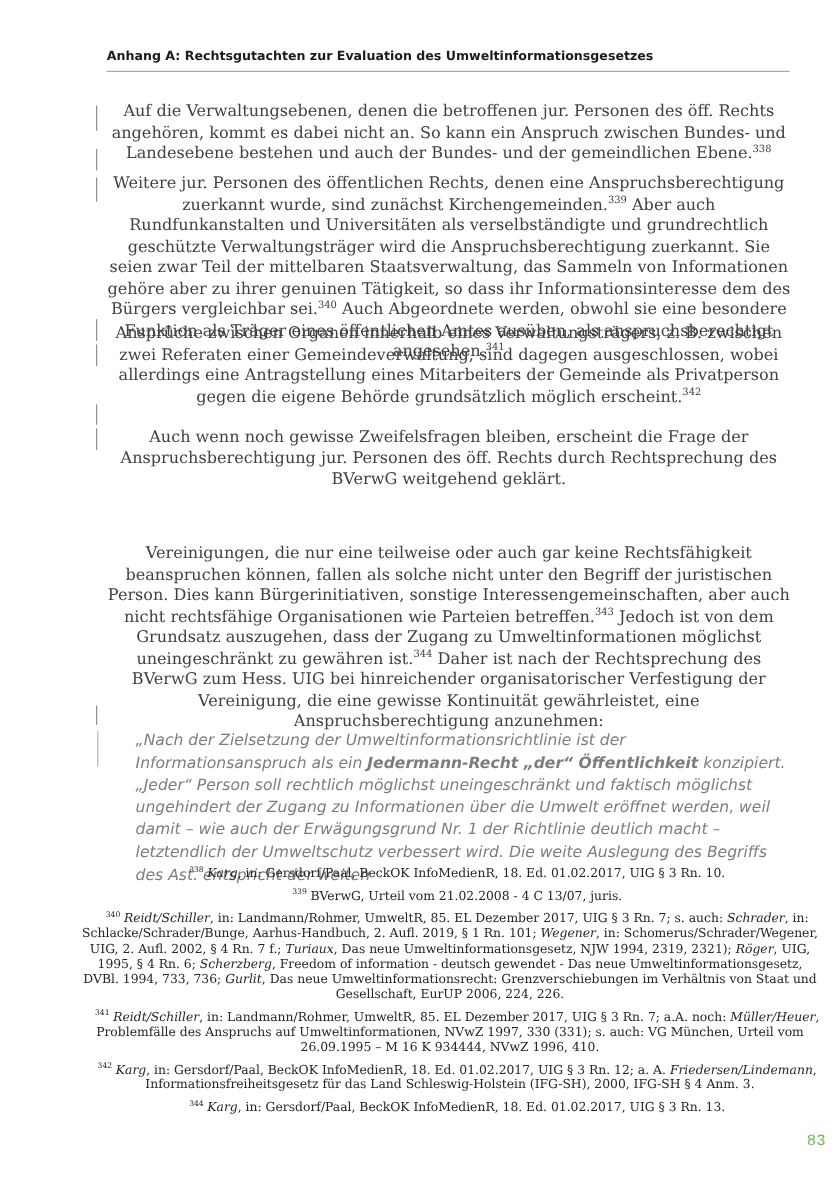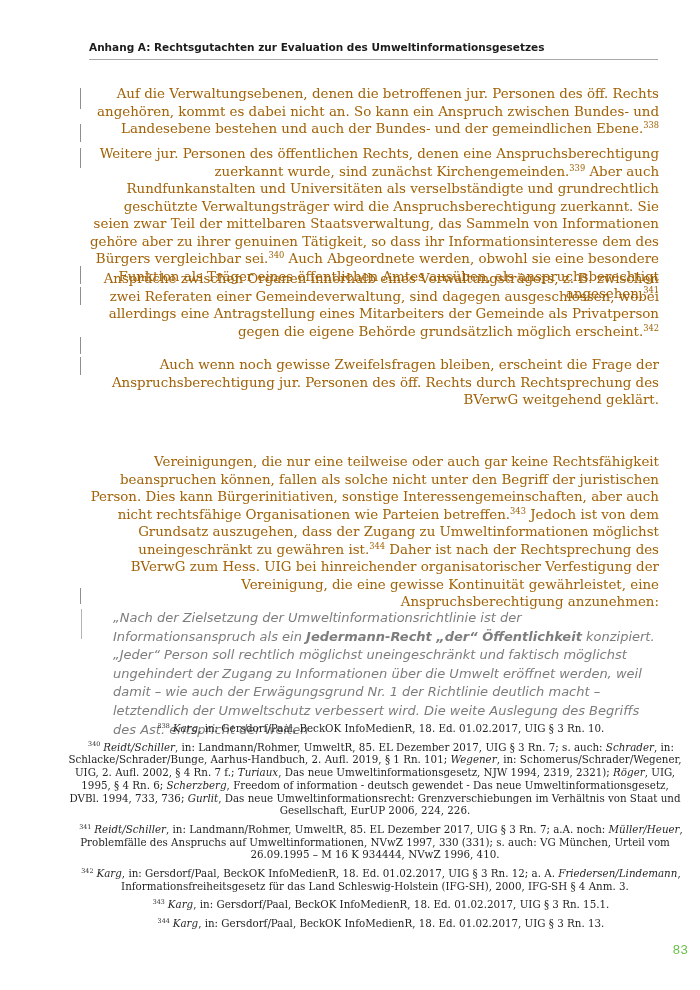--- a/index.html
+++ b/index.html
@@ -12,22 +12,22 @@
   
   .running-header {
     position:absolute; left:65px; top:41px; width:569px;
     font-family:"DejaVu Sans", sans-serif; font-weight:bold;
     font-size:10.5px; line-height:12px; color:#1c1c1c;
     padding-bottom:6px; border-bottom:1px solid #a8a8a8;
   }
   
   .para {
     position:absolute; left:65px; width:570px;
-    font-size:13.4px; line-height:17.5px; color:#a16207;
-    text-align:right;
+    font-size:13.4px; line-height:17.5px; color:#404040;
+    text-align:center;
   }
   .para sup, .fnrow sup { font-size:0.62em; vertical-align:super; line-height:0; }
   .p1 { top:85px; }
   .p2 { top:145px; }
   .p3 { top:270px; }
   .p4 { top:356px; }
   .p5 { top:453px; }
   
   .section-heading {
     position:absolute; left:103px; top:416px; width:531px;
@@ -83,22 +83,22 @@
   <div class="para p3"><span>Ansprüche zwischen Organen innerhalb eines Verwaltungsträgers, z. B. zwischen zwei Referaten einer Gemeindeverwaltung, sind dagegen ausgeschlossen, wobei allerdings eine Antragstellung eines Mitarbeiters der Gemeinde als Privatperson gegen die eigene Behörde grundsätzlich möglich erscheint.</span><sup>342</sup></div>
   <div class="para p4"><span>Auch wenn noch gewisse Zweifelsfragen bleiben, erscheint die Frage der Anspruchsberechtigung jur. Personen des öff. Rechts durch Rechtsprechung des BVerwG weitgehend geklärt.</span></div>
 
 
   <div class="para p5"><span>Vereinigungen, die nur eine teilweise oder auch gar keine Rechtsfähigkeit beanspruchen können, fallen als solche nicht unter den Begriff der juristischen Person. Dies kann Bürgerinitiativen, sonstige Interessengemeinschaften, aber auch nicht rechtsfähige Organisationen wie Parteien betreffen.</span><sup>343</sup><span> Jedoch ist von dem Grundsatz auszugehen, dass der Zugang zu Umweltinformationen möglichst uneingeschränkt zu gewähren ist.</span><sup>344</sup><span> Daher ist nach der Rechtsprechung des BVerwG zum Hess. UIG bei hinreichender organisatorischer Verfestigung der Vereinigung, die eine gewisse Kontinuität gewährleistet, eine Anspruchsberechtigung anzunehmen:</span></div>
 
   <div class="quote"><span>„Nach der Zielsetzung der Umweltinformationsrichtlinie ist der Informationsanspruch als ein </span><span class="b">Jedermann-Recht „der“ Öffentlichkeit</span><span> konzipiert. „Jeder“ Person soll rechtlich möglichst uneingeschränkt und faktisch möglichst ungehindert der Zugang zu Informationen über die Umwelt eröffnet werden, weil damit – wie auch der Erwägungsgrund Nr. 1 der Richtlinie deutlich macht – letztendlich der Umweltschutz verbessert wird. Die weite Auslegung des Begriffs des Ast. entspricht der weiten</span></div>
 
   <div class="footnotes">
     <div class="fnrow"><sup>338</sup><span><span class="i">Karg</span><span>, in: Gersdorf/Paal, BeckOK InfoMedienR, 18. Ed. 01.02.2017, UIG § 3 Rn. 10.</span></span></div>
+    <div class="fnrow"><sup>339</sup><span><span>BVerwG, Urteil vom 21.02.2008 - 4 C 13/07, juris.</span></span></div>
     <div class="fnrow"><sup>340</sup><span><span class="i">Reidt/Schiller</span><span>, in: Landmann/Rohmer, UmweltR, 85. EL Dezember 2017, UIG § 3 Rn. 7; s. auch: </span><span class="i">Schrader</span><span>, in: Schlacke/Schrader/Bunge, Aarhus-Handbuch, 2. Aufl. 2019, § 1 Rn. 101; </span><span class="i">Wegener</span><span>, in: Schomerus/Schrader/Wegener, UIG, 2. Aufl. 2002, § 4 Rn. 7 f.; </span><span class="i">Turiaux</span><span>, Das neue Umweltinformationsgesetz, NJW 1994, 2319, 2321); </span><span class="i">Röger</span><span>, UIG, 1995, § 4 Rn. 6; </span><span class="i">Scherzberg</span><span>, Freedom of information - deutsch gewendet - Das neue Umweltinformationsgesetz, DVBl. 1994, 733, 736; </span><span class="i">Gurlit</span><span>, Das neue Umweltinformationsrecht: Grenzverschiebungen im Verhältnis von Staat und Gesellschaft, EurUP 2006, 224, 226.</span></span></div>
     <div class="fnrow"><sup>341</sup><span><span class="i">Reidt/Schiller</span><span>, in: Landmann/Rohmer, UmweltR, 85. EL Dezember 2017, UIG § 3 Rn. 7; a.A. noch: </span><span class="i">Müller/Heuer</span><span>, Problemfälle des Anspruchs auf Umweltinformationen, NVwZ 1997, 330 (331); s. auch: VG München, Urteil vom 26.09.1995 – M 16 K 934444, NVwZ 1996, 410.</span></span></div>
     <div class="fnrow"><sup>342</sup><span><span class="i">Karg</span><span>, in: Gersdorf/Paal, BeckOK InfoMedienR, 18. Ed. 01.02.2017, UIG § 3 Rn. 12; a. A. </span><span class="i">Friedersen/Lindemann</span><span>, Informationsfreiheitsgesetz für das Land Schleswig-Holstein (IFG-SH), 2000, IFG-SH § 4 Anm. 3.</span></span></div>
-    <div class="fnrow"><sup>343</sup><span><span class="i">Karg</span><span>, in: Gersdorf/Paal, BeckOK InfoMedienR, 18. Ed. 01.02.2017, UIG § 3 Rn. 15.1.</span></span></div>
     <div class="fnrow"><sup>344</sup><span><span class="i">Karg</span><span>, in: Gersdorf/Paal, BeckOK InfoMedienR, 18. Ed. 01.02.2017, UIG § 3 Rn. 13.</span></span></div>
   </div>
 
   <div class="page-number">83</div>
 
 </div>
 
 </body></html>

